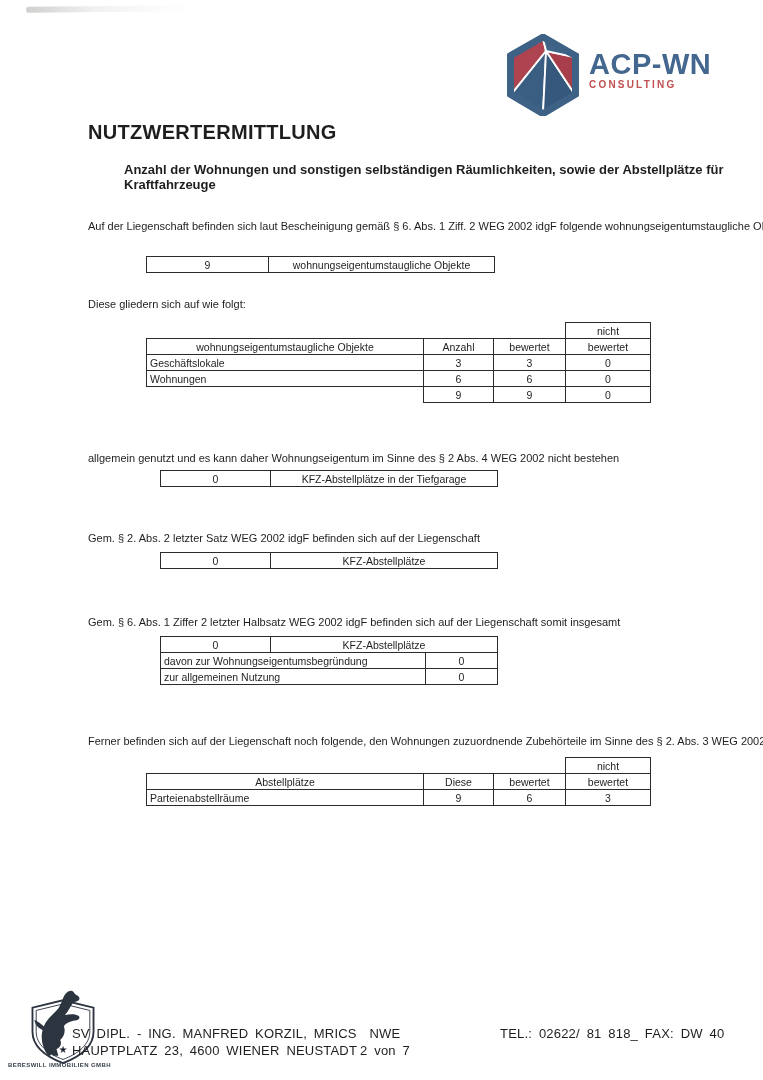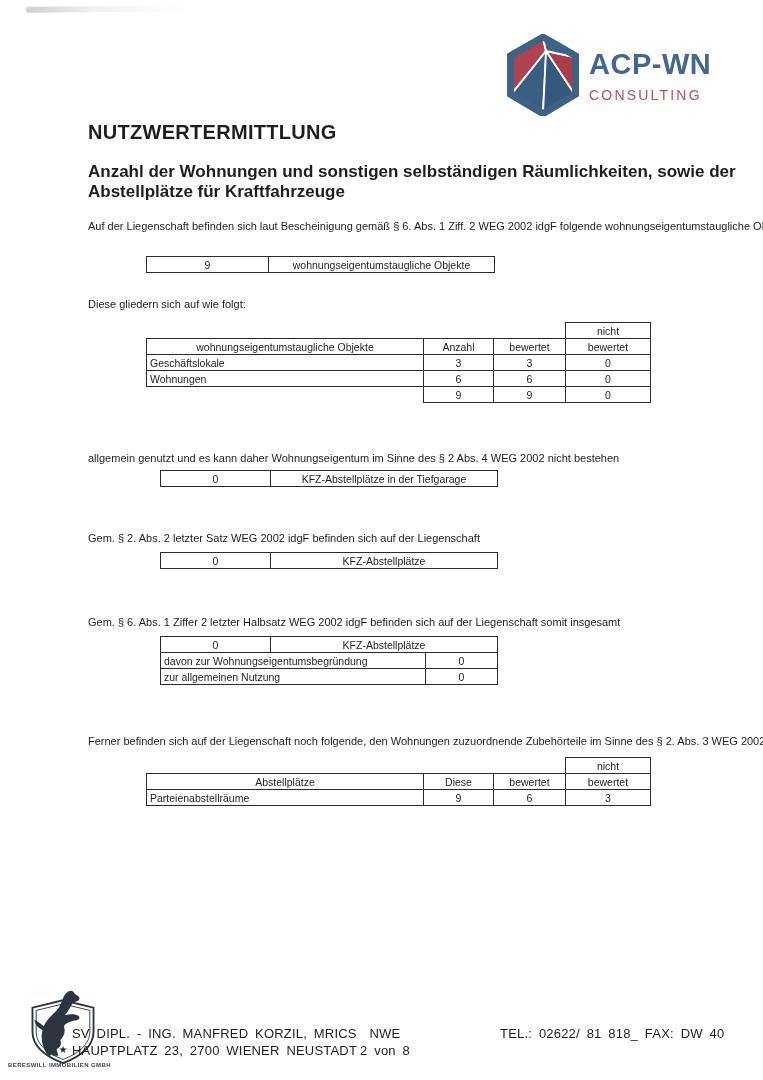--- a/index.html
+++ b/index.html
@@ -9,24 +9,24 @@
     font-family:"Liberation Sans", sans-serif; color:#1e1e1e;
   }
   .abs { position:absolute; }
   .smudge {
     left:26px; top:6px; width:170px; height:6px;
     background:linear-gradient(90deg, rgba(120,120,115,0.35), rgba(160,160,155,0.15) 40%, rgba(200,200,195,0.05) 80%, transparent);
     border-radius:3px; transform:rotate(-0.6deg);
   }
   
   .brand-name { font-size:29px; font-weight:bold; color:#44678f; line-height:28px; letter-spacing:0.5px; }
-  .brand-sub  { font-size:14px; color:#c0504f; letter-spacing:2.2px; margin-top:9px; }
+  .brand-sub  { font-size:10px; color:#c0504f; letter-spacing:2.2px; margin-top:1px;font-weight:bold; }
   
   .doc-title   { font-size:20px; font-weight:bold; letter-spacing:0.3px; }
-  .doc-subtitle{ font-size:17px; font-weight:bold; }
+  .doc-subtitle{ font-size:13px; font-weight:bold;margin-left:36px; }
   .body-text   { font-size:11px; line-height:17px; white-space:nowrap; }
   
   table.doc { border-collapse:collapse; table-layout:fixed; }
   table.doc td {
     border:1px solid #2b2b2b; font-size:10.5px; height:15px;
     text-align:center; vertical-align:middle; padding:0 3px; overflow:hidden; white-space:nowrap;
   }
   table.doc td.nb   { border:none; }
   table.doc td.left { text-align:left; }
   
@@ -211,26 +211,26 @@
 
       <path d="M24,73 C17,64 15,52 19,42 C22,34 28,29 33,24 C36,21 38,16 40,11 C42,6 46,2 50,3 C52,4 52,6 54,7 C57,8 59,11 57,13 C55,15 52,14 50,17 C47,21 46,25 42,29 C47,28 53,27 57,30 C59,32 57,35 53,35 C48,36 44,37 41,41 C43,47 41,52 37,56 C39,60 37,64 33,66 L35,73 L29,73 C28,70 27,72 26,73 Z" fill="#2c3440"></path>
       <path d="M20,46 C14,44 10,40 9,34 C13,36 17,39 20,42 Z" fill="#2c3440"></path>
 
       <text x="40" y="70" font-size="11" text-anchor="middle" fill="#1f2631">★</text>
     </svg>
   </div>
 
   <div class="abs footer-text" style="left:72px; top:1025px;">
     <div>SV DIPL. - ING. MANFRED KORZIL, MRICS</div>
-    <div>HAUPTPLATZ 23, 2700 WIENER NEUSTADT</div>
+    <div>HAUPTPLATZ 23, 4600 WIENER NEUSTADT</div>
   </div>
 
   <div class="abs footer-text footer-center" style="left:340px; top:1025px; width:90px;">
     <div>NWE</div>
-    <div>2 von 8</div>
+    <div>2 von 7</div>
   </div>
 
   <div class="abs footer-text footer-center" style="left:500px; top:1025px; width:215px;">
     <div>TEL.: 02622/ 81 818_ FAX: DW 40</div>
   </div>
 
   <div class="abs company-tiny" style="left:8px; top:1062px;">BERESWILL IMMOBILIEN GMBH</div>
 
 </div>
 

